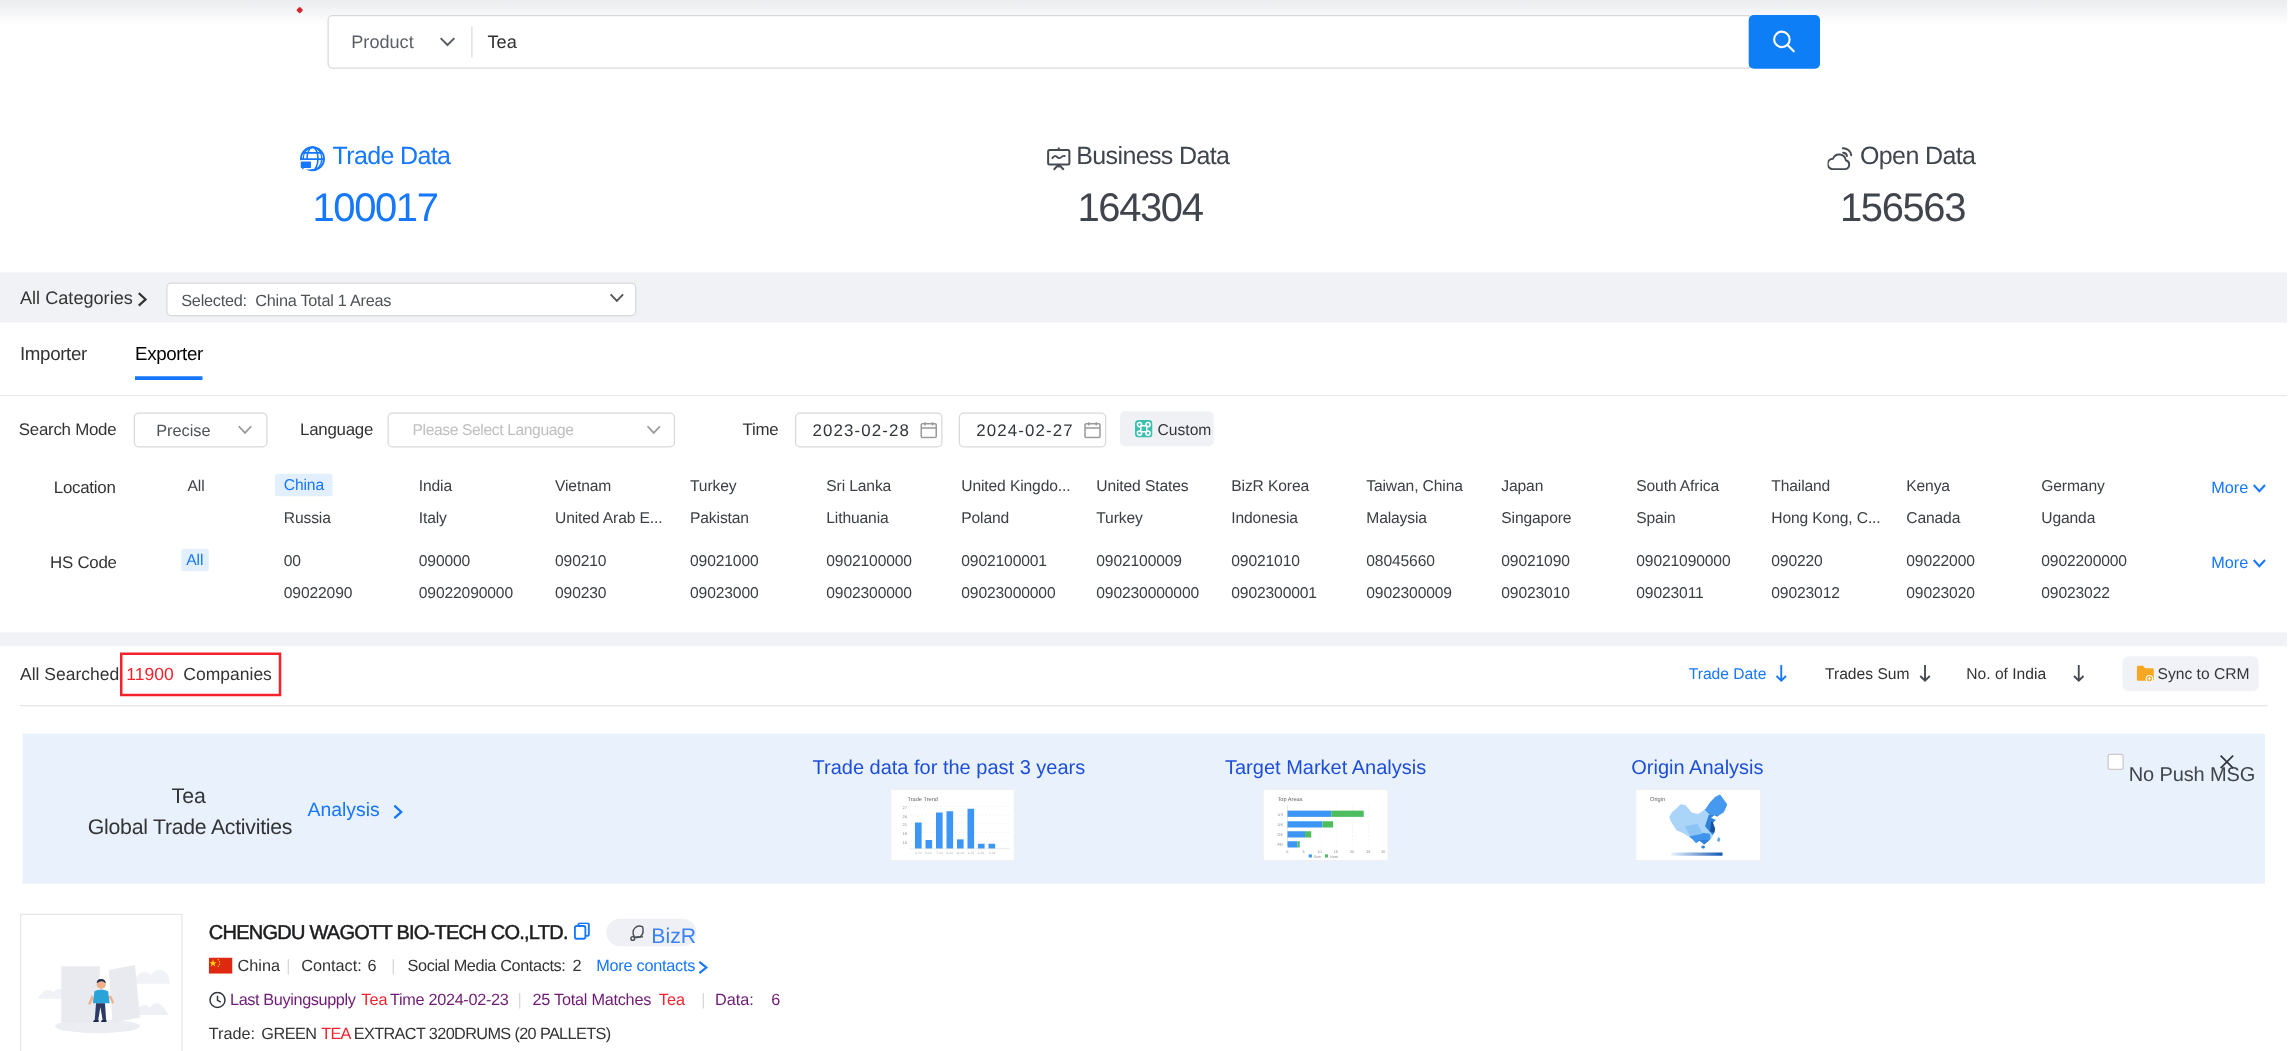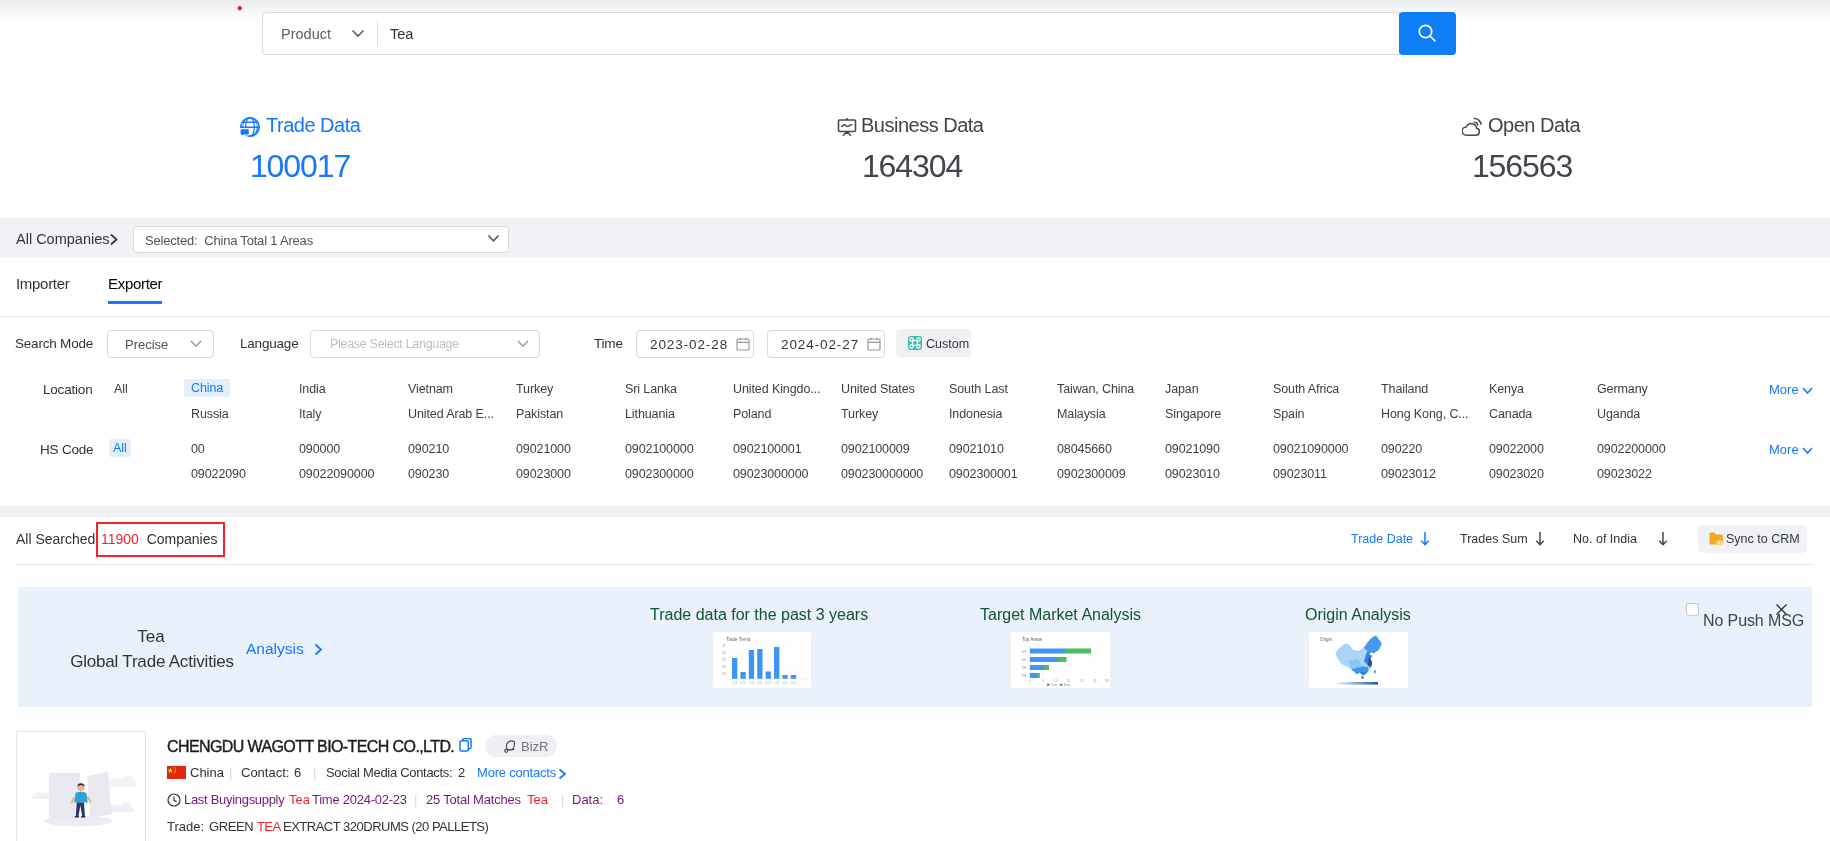--- a/index.html
+++ b/index.html
@@ -37,36 +37,36 @@
   .tab2 { left:108px; top:275px; font-size:15px; letter-spacing:-0.3px; color:#000000; }
   .tabline { left:108px; top:301px; width:54px; height:3px; background:#1677ff; }
   .sep1 { left:0; top:316px; width:1830px; height:1px; background:#ebebeb; }
 
   
   .f-lbl { font-size:13.5px; letter-spacing:-0.2px; color:#333; }
   .selbox { background:#fff; border:1px solid #d9d9d9; border-radius:4px; height:28px; top:330px; }
   .seltxt { font-size:13px; color:#4e5358; top:337px; }
   .ph { color:#bfbfbf; }
 
-  .listitem { font-size:12.5px; letter-spacing:-0.1px; color:#3c4046; position:absolute; }
+  .listitem { font-size:12.5px; letter-spacing:-0.1px; color:#3c4046; position:absolute;margin-left:36px; }
   .hl { background:#e1effe; color:#1677ff; border-radius:2px; padding:2px 7px; }
   .more { color:#1677ff; font-size:13px; }
 
   .band2 { left:0; top:506px; width:1830px; height:11px; background:#f1f2f6; }
   .sep2 { left:16px; top:564px; width:1798px; height:1px; background:#e6e6e6; }
 
   .redbox { left:96px; top:522px; width:129px; height:35px; border:2px solid #f5222d; }
   .sortlbl { font-size:14px; color:#333; }
 
   .syncbtn { left:1698px; top:525px; width:109px; height:28px; background:#f1f2f7; border-radius:5px; }
 
   
   .bluepanel { left:18px; top:587px; width:1794px; height:120px; background:#e8f1fc; }
   .chartcard { background:#fff; border:1px solid #f0f0f0; border-radius:2px; top:631px; height:58px; }
-  .panelhead { font-size:16px; color:#14532d; position:absolute; top:606px; }
+  .panelhead { font-size:16px; color:#1d4ed8; position:absolute; top:606px; }
 
   .cmp-imgbox { left:16px; top:731px; width:130px; height:120px; border:1px solid #e7e7e7; background:#fff; }
   .cmp-name { left:167px; top:738px; font-size:16px; color:#1c1d1f; font-weight:400; -webkit-text-stroke:0.4px #1c1d1f; letter-spacing:-0.6px; }
   .bizr { left:485px; top:735px; width:72px; height:22px; background:#eef0f5; border-radius:11px; }
   .l2 { top:765px; font-size:13px; color:#333; }
   .l3 { top:792px; font-size:13px; color:#701a75; }
   .l4 { top:819px; font-size:13px; color:#333; }
   .red { color:#f5222d; }
   .divd { color:#d8d8d8; }
 </style>
@@ -116,21 +116,21 @@
     <path d="M12.2 3.6 A6.5 6.5 0 0 1 19 9.2" fill="none" stroke="#454a52" stroke-width="1.5" stroke-linecap="round"></path>
     <path d="M12.5 7.2 A3.2 3.2 0 0 1 15.6 9.9" fill="none" stroke="#454a52" stroke-width="1.5" stroke-linecap="round"></path>
     <path d="M4.2 20.3 h9.6 a3.6 3.6 0 0 0 0.8 -7.1 a5.3 5.3 0 0 0 -10.2 -1.2 a4.1 4.1 0 0 0 -0.2 8.3 z" fill="none" stroke="#454a52" stroke-width="1.5" stroke-linejoin="round"></path>
   </svg>
   <div class="abs statlbl dark" style="left:1488px;top:114px">Open Data</div>
   <div class="abs statnum dark" style="left:1522px;top:148px;width:0;display:flex;justify-content:center">
       <span style="white-space:nowrap">156563</span>
     </div>
 
   <div class="abs catband"></div>
-  <div class="abs cattxt">All Companies</div>
+  <div class="abs cattxt">All Categories</div>
   <svg class="abs" style="left:109px;top:233px" width="9" height="13" viewBox="0 0 9 13">
       <path d="M2 1.5 L7.5 6.5 L2 11.5" fill="none" stroke="#333" stroke-width="1.7"></path>
     </svg>
   <div class="abs catsel"></div>
   <div class="abs catseltxt">Selected:&nbsp; China Total 1 Areas</div>
   <svg class="abs" style="left:487px;top:234px" width="13" height="9" viewBox="0 0 13 9">
       <path d="M1.5 1.5 L6.5 6.8 L11.5 1.5" fill="none" stroke="#555" stroke-width="1.5"></path>
     </svg>
 
   <div class="abs tab1">Importer</div>
@@ -179,21 +179,21 @@
 
   <div class="abs f-lbl" style="left:43px;top:382px;font-size:13.5px">Location</div>
   <div class="abs listitem" style="left:114px;top:382px">All</div>
   <div class="abs hl listitem" style="left:184px;top:379px">China</div>
   <div class="listitem" style="left:299px;top:382px">India</div>
   <div class="listitem" style="left:408px;top:382px">Vietnam</div>
   <div class="listitem" style="left:516px;top:382px">Turkey</div>
   <div class="listitem" style="left:625px;top:382px">Sri Lanka</div>
   <div class="listitem" style="left:733px;top:382px">United Kingdo...</div>
   <div class="listitem" style="left:841px;top:382px">United States</div>
-  <div class="listitem" style="left:949px;top:382px">South Last</div>
+  <div class="listitem" style="left:949px;top:382px">BizR Korea</div>
   <div class="listitem" style="left:1057px;top:382px">Taiwan, China</div>
   <div class="listitem" style="left:1165px;top:382px">Japan</div>
   <div class="listitem" style="left:1273px;top:382px">South Africa</div>
   <div class="listitem" style="left:1381px;top:382px">Thailand</div>
   <div class="listitem" style="left:1489px;top:382px">Kenya</div>
   <div class="listitem" style="left:1597px;top:382px">Germany</div>
   <div class="listitem" style="left:191px;top:407px">Russia</div>
   <div class="listitem" style="left:299px;top:407px">Italy</div>
   <div class="listitem" style="left:408px;top:407px">United Arab E...</div>
   <div class="listitem" style="left:516px;top:407px">Pakistan</div>
@@ -420,21 +420,21 @@
   <svg class="abs" style="left:459px;top:738px" width="13" height="14" viewBox="0 0 14 15">
     <rect x="1" y="3" width="9" height="11" rx="1.5" fill="none" stroke="#1677ff" stroke-width="1.6"></rect>
     <path d="M4 3 V2 a1.5 1.5 0 0 1 1.5 -1.5 h6 A1.5 1.5 0 0 1 13 2 v8 a1.5 1.5 0 0 1 -1.5 1.5 h-1" fill="none" stroke="#1677ff" stroke-width="1.6"></path>
   </svg>
   <div class="abs bizr"></div>
   <svg class="abs" style="left:502px;top:739px" width="15" height="15" viewBox="0 0 15 15">
     <path d="M5.5 10.8 q-2.3 -4.5 0.3 -7.3 q2.6 -2.8 6.3 -1 q1 4 -0.6 6.6 q-1.6 2.6 -6 1.7 z" fill="none" stroke="#4a4f57" stroke-width="1.15"></path>
     <path d="M5.5 10.8 l6.8 -0.4" stroke="#4a4f57" stroke-width="1.15" fill="none"></path>
     <circle cx="4.2" cy="11.8" r="1.5" fill="none" stroke="#4a4f57" stroke-width="1.15"></circle>
   </svg>
-  <div class="abs" style="left:521px;top:739px;font-size:13px;color:#737373">BizR</div>
+  <div class="abs" style="left:521px;top:739px;font-size:17px;color:#3b82f6">BizR</div>
 
   <svg class="abs" style="left:167px;top:766px" width="19" height="13" viewBox="0 0 19 13">
       <rect width="19" height="13" fill="#de2910"></rect>
       <path d="M3.4 1.6 l0.7 2.1 l2.2 0 l-1.8 1.3 l0.7 2.1 l-1.8 -1.3 l-1.8 1.3 l0.7 -2.1 l-1.8 -1.3 l2.2 0 z" fill="#ffde00"></path>
       <circle cx="7.6" cy="1.8" r="0.55" fill="#ffde00"></circle>
       <circle cx="8.6" cy="3.4" r="0.55" fill="#ffde00"></circle>
       <circle cx="8.6" cy="5.4" r="0.55" fill="#ffde00"></circle>
       <circle cx="7.6" cy="7" r="0.55" fill="#ffde00"></circle>
     </svg>
   <div class="abs l2" style="left:190px">China</div>

